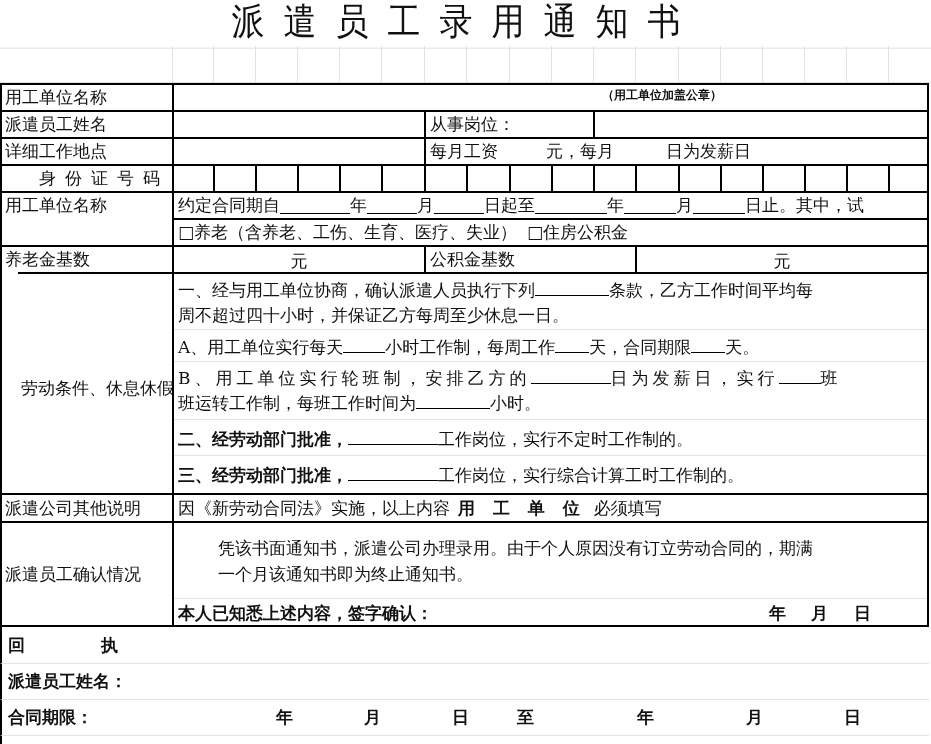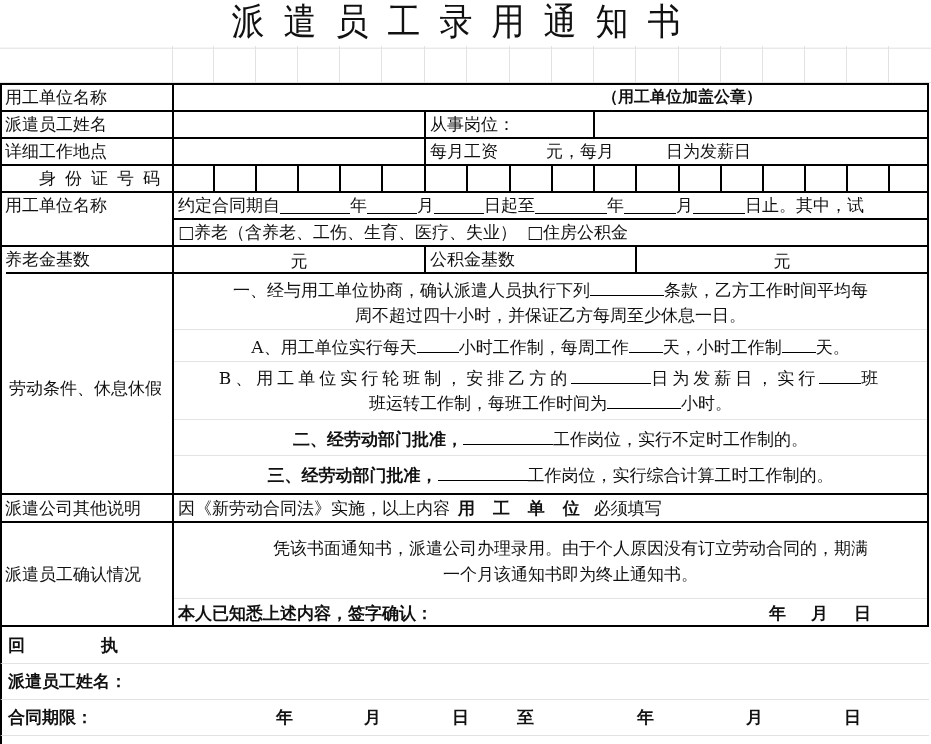--- a/index.html
+++ b/index.html
@@ -17,21 +17,21 @@
   .gridrow {
     position: absolute; left: 0; top: 46px; width: 931px; height: 37px;
     border-bottom: 1px solid #e2e2e2;
   }
   .gridrow .gl { position: absolute; top: 0; height: 37px; width: 1px; background: #e2e2e2; }
 
   .form {
     position: absolute; left: 0; top: 83px; width: 929px; height: 544px;
     border: 2px solid #000;
   }
-  .cell { position: absolute; overflow: hidden; white-space: nowrap; line-height: 1; text-align: center; }
+  .cell { position: absolute; overflow: hidden; white-space: nowrap; line-height: 1; }
   .bt { border-top: 2px solid #000; }
   .bl { border-left: 2px solid #000; }
   .lbl { padding-left: 3px; display: flex; align-items: center; font-size: 17px; }
   .spaced { letter-spacing: 9px; padding-left: 37px; }
   .val { display: flex; align-items: center; padding-left: 4px; font-size: 17px; }
   .center { justify-content: center; padding-left: 0; }
   .bold { font-weight: bold; }
   .u { display: inline-block; border-bottom: 1px solid #000; height: 17px; vertical-align: baseline; }
   .thin-sep { border-top: 1px solid #e4e4e4; }
   .wrap { white-space: normal; line-height: 24px; padding: 4px 4px 0 4px; }
@@ -64,21 +64,21 @@
     <div class="gl" style="left:762px"></div>
   <div class="gl" style="left:804px"></div>
     <div class="gl" style="left:846px"></div>
     <div class="gl" style="left:888px"></div>
 </div>
 
 <div class="form">
 
   <div class="cell lbl" style="left:0;top:0;width:170px;height:25px;">用工单位名称</div>
   <div class="cell bl" style="left:170px;top:0;width:755px;height:25px;">
-    <span class="bold" style="position:absolute;left:428px;top:4px;font-size:16px;">（用工单位加盖公章）</span>
+    <span class="bold" style="position:absolute;left:428px;top:4px;font-size:12px;">（用工单位加盖公章）</span>
   </div>
 
   <div class="cell lbl bt" style="left:0;top:25px;width:170px;height:27px;">派遣员工姓名</div>
   <div class="cell bl bt" style="left:170px;top:25px;width:252px;height:27px;"></div>
   <div class="cell val bl bt" style="left:422px;top:25px;width:169px;height:27px;">从事岗位：</div>
   <div class="cell bl bt" style="left:591px;top:25px;width:334px;height:27px;"></div>
 
   <div class="cell lbl bt" style="left:0;top:52px;width:170px;height:27px;">详细工作地点</div>
   <div class="cell bl bt" style="left:170px;top:52px;width:252px;height:27px;"></div>
   <div class="cell val bl bt" style="left:422px;top:52px;width:503px;height:27px;">
@@ -136,34 +136,34 @@
 
   <div class="cell lbl bt" style="left:0;top:160px;width:170px;height:27px;">养老金基数</div>
   <div class="cell val center bl bt" style="left:170px;top:160px;width:252px;height:27px;padding-top:3px;">
     <span>元</span>
   </div>
   <div class="cell val bl bt" style="left:422px;top:160px;width:211px;height:27px;">公积金基数</div>
   <div class="cell val center bl bt" style="left:633px;top:160px;width:292px;height:27px;padding-top:3px;">
     <span>元</span>
   </div>
 
-  <div class="cell lbl bt wrap" style="left:4px;top:187px;width:170px;height:221px;display:flex;align-items:center;padding:0 3px;">
+  <div class="cell lbl bt wrap" style="left:16px;top:187px;width:170px;height:221px;display:flex;align-items:center;padding:0 3px;">
     <span style="white-space:normal;line-height:26px;padding-top:8px;">劳动条件、休息休假</span>
   </div>
   <div class="cell bl bt" style="left:170px;top:187px;width:755px;height:221px;">
 
     <div style="position:absolute;left:0;top:0;width:753px;height:55px;padding:4px 4px 0 4px;line-height:25px;white-space:normal;">
       <div style="white-space:nowrap;">
         <span>一、经与用工单位协商，确认派遣人员执行下列</span><span class="u" style="width:74px;"></span><span>条款，乙方工作时间平均每</span>
       </div>
       <div>周不超过四十小时，并保证乙方每周至少休息一日。</div>
     </div>
 
     <div class="thin-sep" style="position:absolute;left:0;top:55px;width:753px;height:32px;padding:6px 4px 0 4px;">
-      <span>A、用工单位实行每天</span><span class="u" style="width:42px;"></span><span>小时工作制，每周工作</span><span class="u" style="width:34px;"></span><span>天，小时工作制</span><span class="u" style="width:34px;"></span><span>天。</span>
+      <span>A、用工单位实行每天</span><span class="u" style="width:42px;"></span><span>小时工作制，每周工作</span><span class="u" style="width:34px;"></span><span>天，合同期限</span><span class="u" style="width:34px;"></span><span>天。</span>
     </div>
 
     <div class="thin-sep" style="position:absolute;left:0;top:87px;width:753px;height:58px;padding:4px 4px 0 4px;line-height:25px;">
       <div style="white-space:nowrap;letter-spacing:4px;">
         <span>B、用工单位实行轮班制，安排乙方的</span><span class="u" style="width:80px;"></span><span>日为发薪日，实行</span><span class="u" style="width:42px;"></span><span>班</span>
       </div>
       <div>
         <span>班运转工作制，每班工作时间为</span><span class="u" style="width:74px;"></span><span>小时。</span>
       </div>
     </div>

